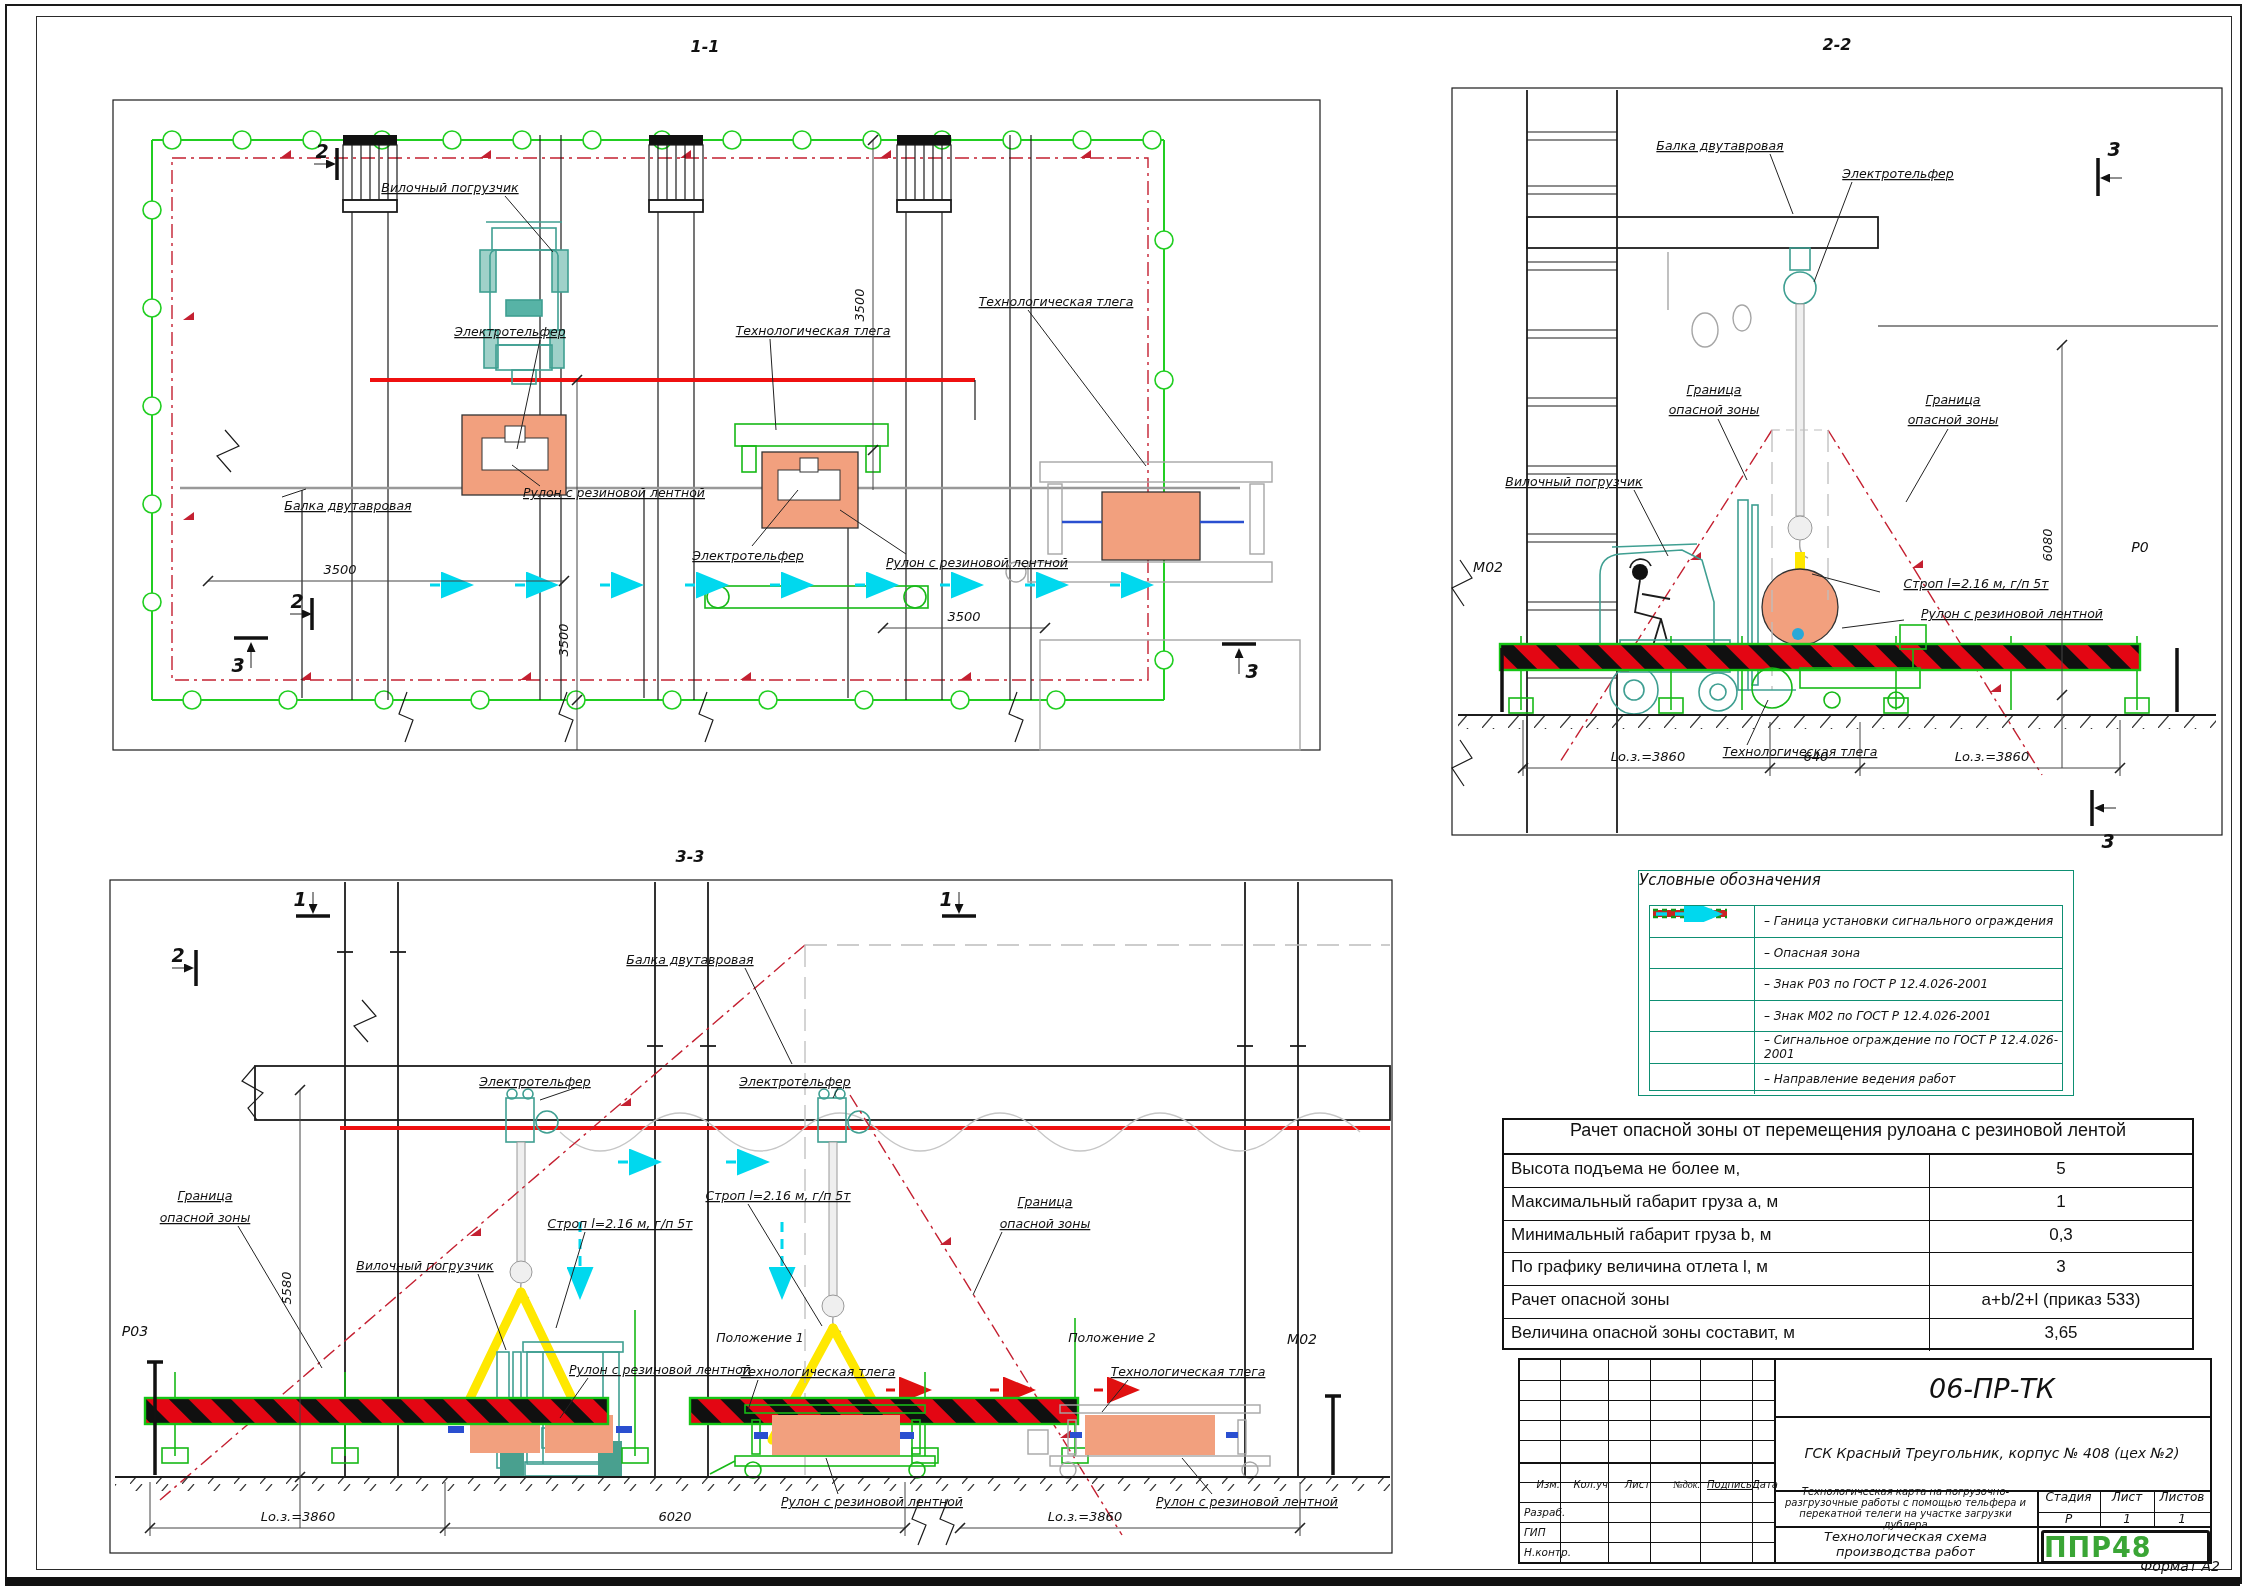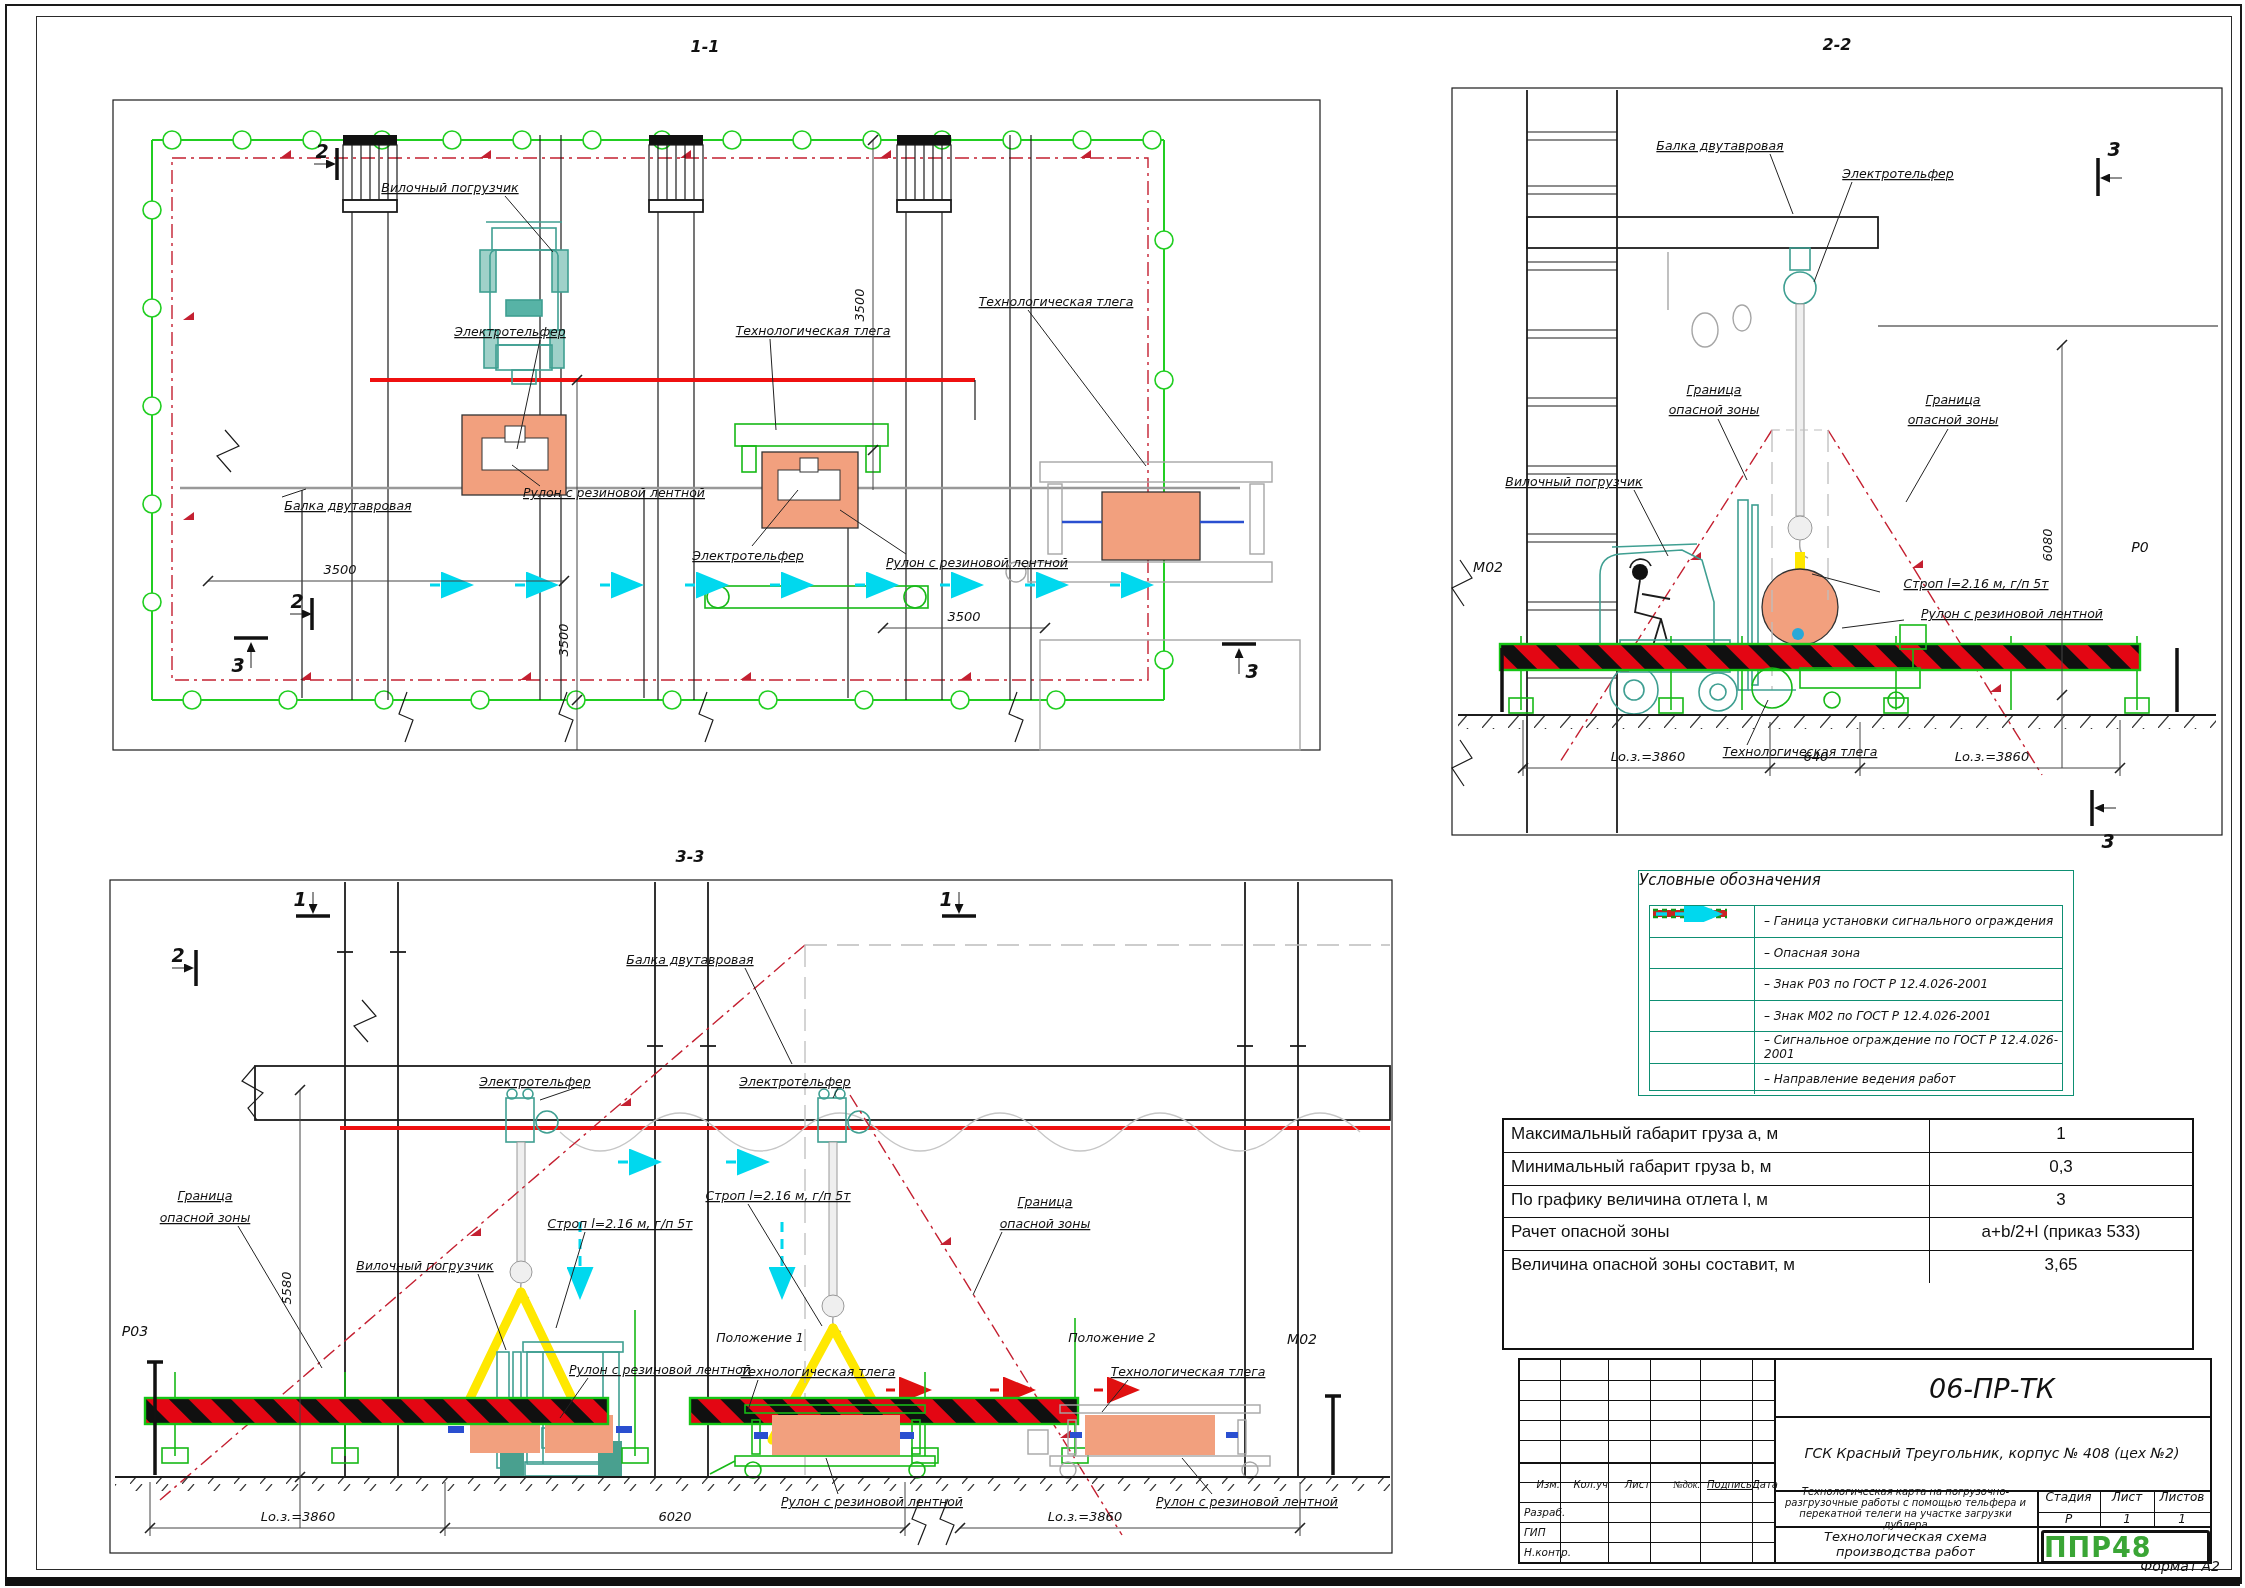--- a/index.html
+++ b/index.html
@@ -736,20 +736,25 @@
               </defs>
           <line x1="6" y1="8" x2="66" y2="8" stroke="#00d8ee" stroke-width="3.6" stroke-dasharray="11 8" marker-end="url(#lga)"></line>
             </svg>
         </div>
         <div class="lg-txt">– Направление ведения работ</div>
       </div>
     </div>
   </div>
 
   <div class="calc">
+    <div class="calc-title">Рачет опасной зоны от перемещения рулоана с резиновой лентой</div>
+    <div class="calc-row">
+      <div class="calc-lbl">Высота подъема не более м,</div>
+      <div class="calc-val">5</div>
+    </div>
     <div class="calc-row">
       <div class="calc-lbl">Максимальный габарит груза a, м</div>
       <div class="calc-val">1</div>
     </div>
     <div class="calc-row">
       <div class="calc-lbl">Минимальный габарит груза b, м</div>
       <div class="calc-val">0,3</div>
     </div>
     <div class="calc-row">
       <div class="calc-lbl">По графику величина отлета l, м</div>

